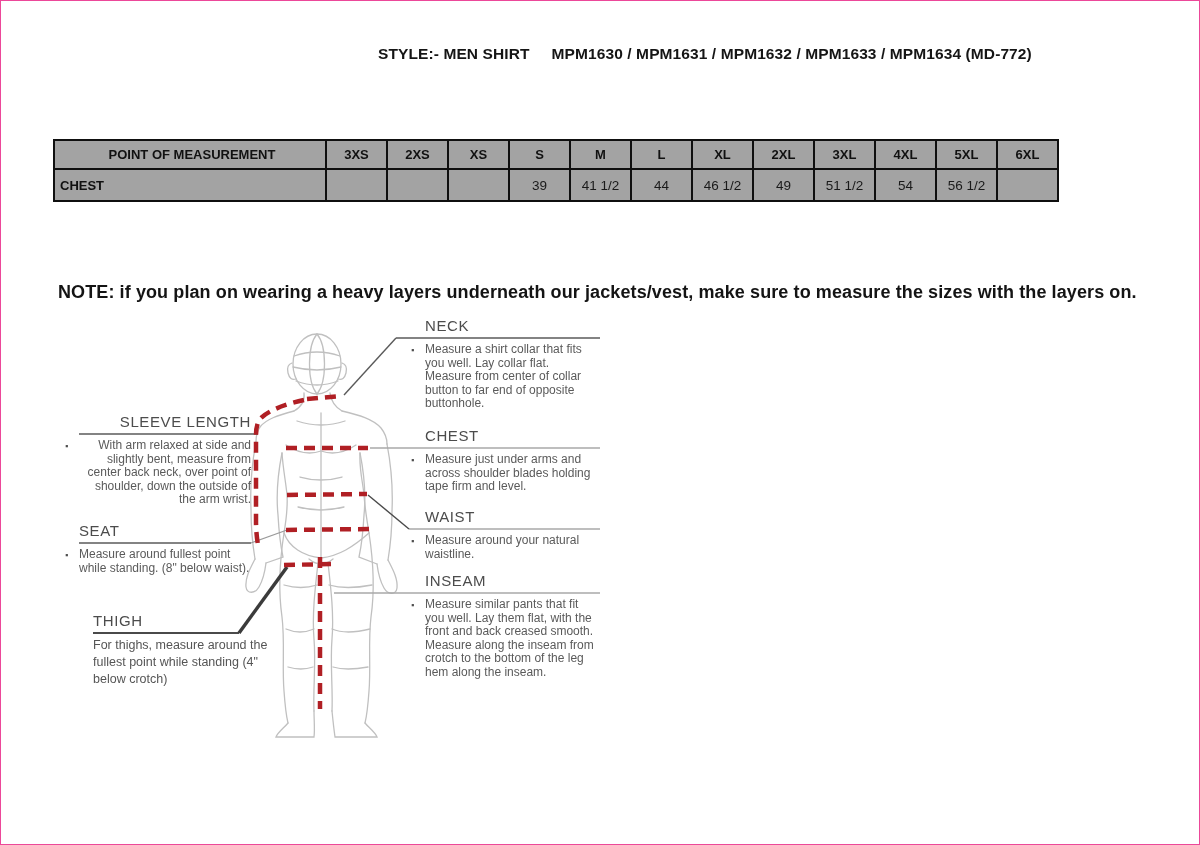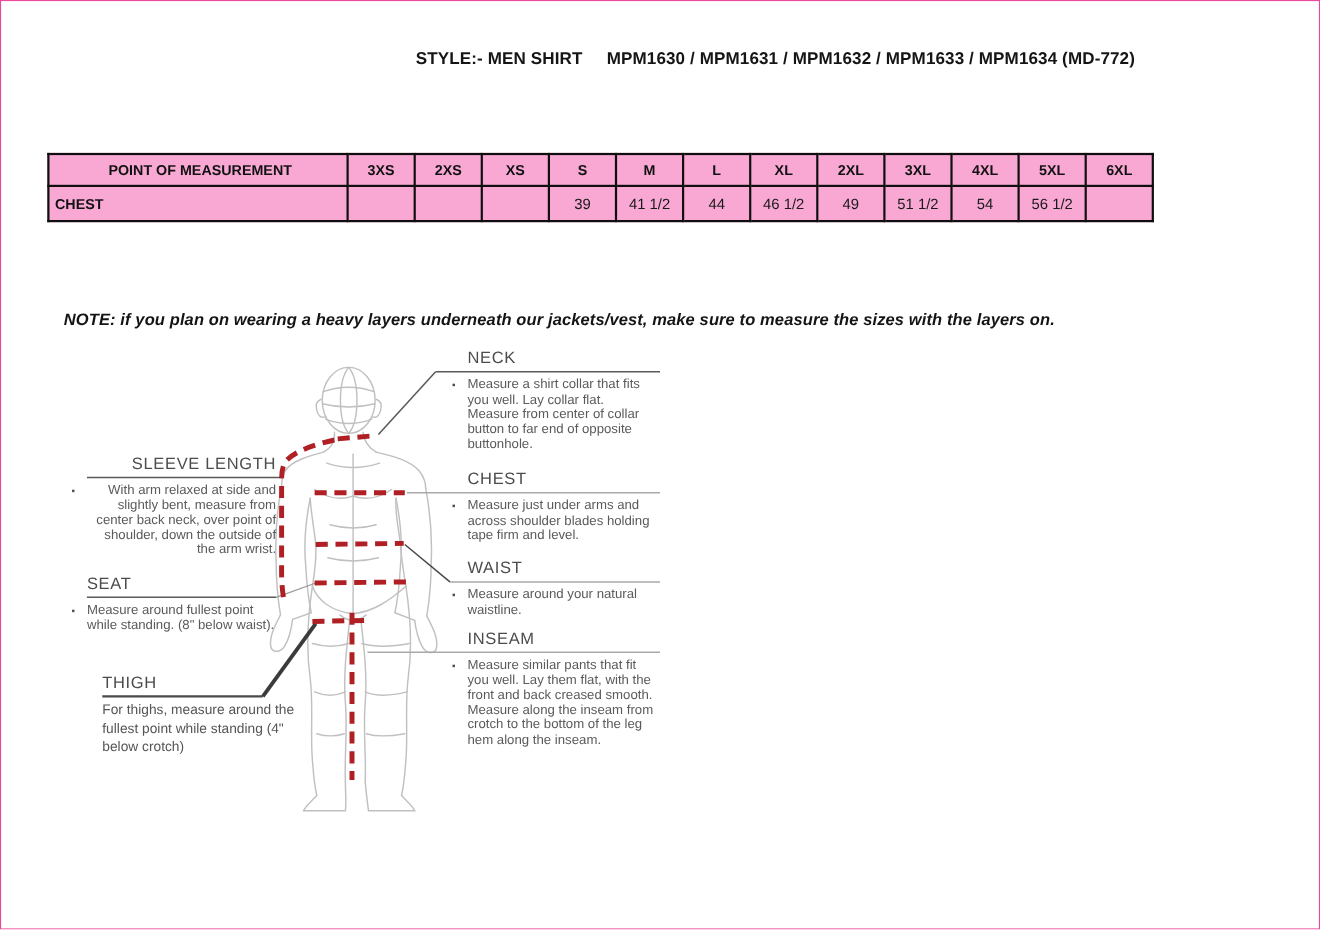--- a/index.html
+++ b/index.html
@@ -7,35 +7,35 @@
     position:relative; width:1200px; height:845px; background:#ffffff;
     font-family:"Liberation Sans", sans-serif; color:#111; overflow:hidden;
     border:1px solid #ec4899; box-sizing:border-box;
   }
   .doc-title {
     position:absolute; left:377px; top:44px;
     font-size:15.5px; font-weight:700; color:#151515;
     white-space:pre; letter-spacing:0.1px;
   }
   table.size-table {
-    position:absolute; left:42px; top:138px;
+    position:absolute; left:52px; top:138px;
     border-collapse:collapse; table-layout:fixed;
-    background:#f9a8d4;
+    background:#a3a3a3;
   }
   table.size-table th, table.size-table td {
     border:2px solid #0f0f0f; overflow:hidden; white-space:nowrap;
     font-family:"Liberation Sans", sans-serif;
   }
   table.size-table tr.hdr th { height:25px; font-size:13px; font-weight:700; text-align:center; }
   table.size-table th.lbl, table.size-table td.lbl { text-align:left; padding-left:5px; font-weight:700; font-size:13px; }
   table.size-table td { height:28px; }
   table.size-table td.val { text-align:center; font-weight:400; font-size:13.5px; color:#1a1a1a; }
   .note-line {
     position:absolute; left:57px; top:281px;
-    font-size:15px; font-weight:700; color:#141414; letter-spacing:0.1px;font-style:italic;
+    font-size:18px; font-weight:700; color:#141414; letter-spacing:0.1px;
   }
   .diagram-svg { position:absolute; left:0; top:300px; width:1200px; height:460px; }
   .sec { position:absolute; }
   .sec .heading {
     font-size:15px; line-height:18px; color:#4c4c4c;
     letter-spacing:0.6px; font-weight:400;
   }
   .sec .txt {
     position:relative; margin-top:8px;
     font-size:12px; line-height:13.6px; color:#5a5a5a; width:172px;

